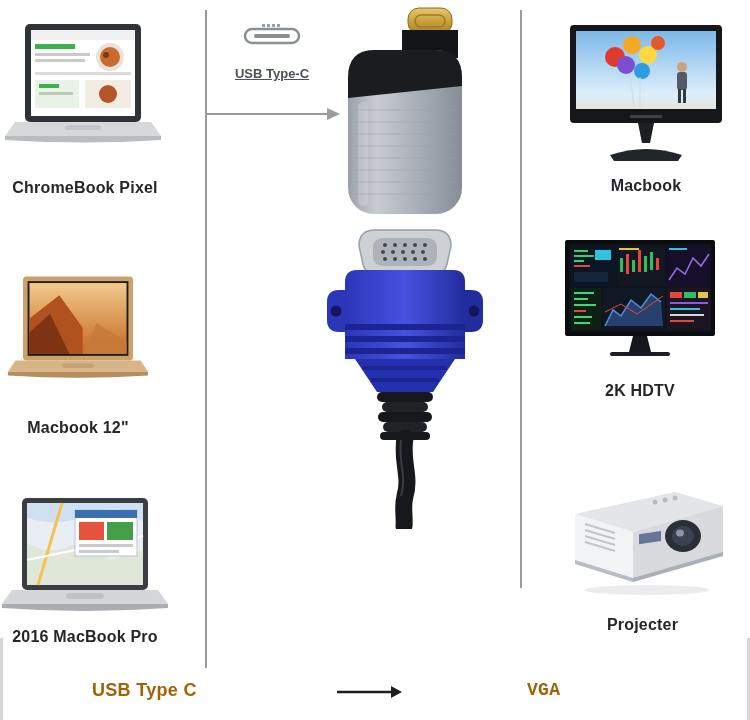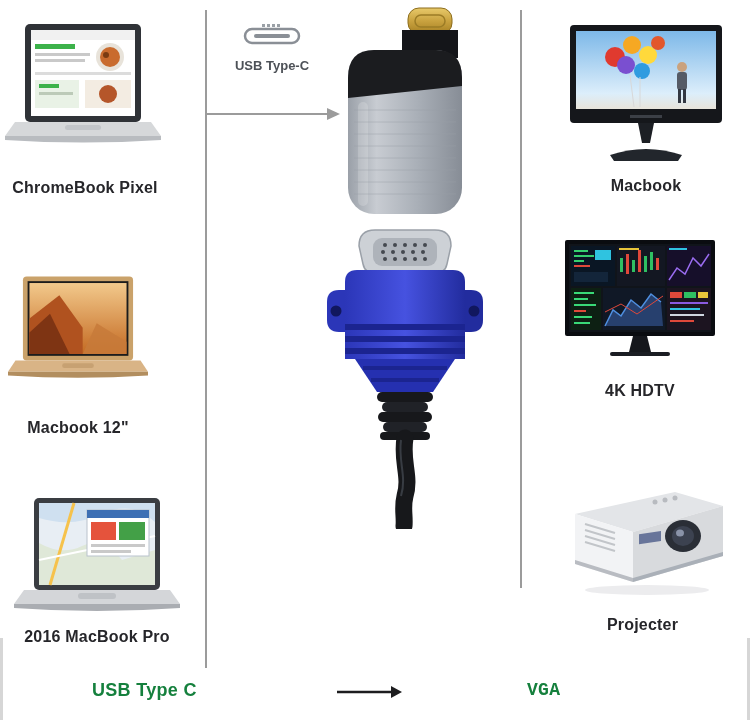--- a/index.html
+++ b/index.html
@@ -3,22 +3,22 @@
 <meta charset="utf-8">
 <style>
   * { margin:0; padding:0; box-sizing:border-box; }
   html,body { background:#fff; font-family:"Liberation Sans", sans-serif; }
   .canvas { position:relative; width:750px; height:720px; background:#fff; overflow:hidden; }
   .abs { position:absolute; }
   .device { position:absolute; display:flex; flex-direction:column; align-items:center; }
   .device svg { display:block; }
   .dev-label { margin-top:12px; font-size:16px; font-weight:600; color:#26262a; letter-spacing:.2px; text-align:center; }
   .usbc-icon-wrap { position:absolute; left:234px; top:24px; width:76px; display:flex; flex-direction:column; align-items:center; }
-  .usbc-caption { margin-top:12px; font-size:13px; font-weight:700; color:#4d5157; }
-  .footer-label { position:absolute; font-size:18px; font-weight:700; color:#15803d; letter-spacing:.3px; }
+  .usbc-caption { margin-top:20px; font-size:13px; font-weight:700; color:#4d5157;text-decoration:underline; }
+  .footer-label { position:absolute; font-size:18px; font-weight:700; color:#a16207; letter-spacing:.3px; }
   .edge { position:absolute; width:3px; background:#d6d6d6; }
 </style>
 </head>
 <body>
 
 <div class="canvas">
 
   <svg class="abs" style="left:0;top:0" width="750" height="720">
     <line x1="206" y1="10" x2="206" y2="668" stroke="#9b9b9b" stroke-width="2"></line>
     <line x1="206" y1="114" x2="327" y2="114" stroke="#9b9b9b" stroke-width="2"></line>
@@ -67,21 +67,21 @@
       <path d="M23 83 L23 45 L55 20 L80 55 L80 83 Z" fill="#b0521f"></path>
       <path d="M23 83 L23 60 L45 40 L66 83 Z" fill="#7e3413"></path>
       <path d="M80 83 L95 50 L127 70 L127 83 Z" fill="#c77a3a" opacity="0.85"></path>
       <path d="M8 90 L142 90 L150 102 L0 102 Z" fill="#d9b486"></path>
       <path d="M0 102 L150 102 L150 106 Q75 111 0 106 Z" fill="#b28e5f"></path>
       <rect x="58" y="93" width="34" height="5" rx="2.5" fill="#c7a172"></rect>
     </svg>
     <div class="dev-label">Macbook 12"</div>
   </div>
 
-  <div class="device" style="left:12px;top:498px;width:170px;">
+  <div class="device" style="left:0px;top:498px;width:170px;">
     <svg width="170" height="118" viewBox="0 0 170 118">
       <rect x="22" y="0" width="126" height="92" rx="5" fill="#3a3d42"></rect>
       <rect x="27" y="5" width="116" height="82" fill="#e8eef4"></rect>
       <path d="M27 20 Q60 30 90 16 T143 24 L143 5 L27 5 Z" fill="#cfe0f0"></path>
       <path d="M27 87 L27 45 Q50 58 70 48 T110 62 L143 52 L143 87 Z" fill="#dfe8d8"></path>
       <path d="M38 87 L62 5" stroke="#f6c24c" stroke-width="3" fill="none"></path>
       <path d="M27 62 L143 38" stroke="#ffffff" stroke-width="2" fill="none"></path>
       <rect x="75" y="12" width="62" height="46" fill="#ffffff" stroke="#b9c2cc"></rect>
       <rect x="75" y="12" width="62" height="8" fill="#3d6fb4"></rect>
       <rect x="79" y="24" width="25" height="18" fill="#e5533c"></rect>
@@ -162,21 +162,21 @@
       <rect x="105" y="52" width="12" height="6" fill="#e0483a"></rect>
       <rect x="119" y="52" width="12" height="6" fill="#2fbf62"></rect>
       <rect x="133" y="52" width="10" height="6" fill="#e8c53a"></rect>
       <rect x="105" y="62" width="38" height="2" fill="#8a5ae0"></rect>
       <rect x="105" y="68" width="30" height="2" fill="#2fc3e0"></rect>
       <rect x="105" y="74" width="34" height="2" fill="#cfd6e0"></rect>
       <rect x="105" y="80" width="24" height="2" fill="#e0483a"></rect>
       <path d="M68 96 L82 96 L86 112 L64 112 Z" fill="#15171c"></path>
       <rect x="45" y="112" width="60" height="4" rx="2" fill="#1a1d23"></rect>
     </svg>
-    <div class="dev-label">4K HDTV</div>
+    <div class="dev-label">2K HDTV</div>
   </div>
 
   <div class="device" style="left:555px;top:486px;width:175px;">
     <svg width="175" height="118" viewBox="0 0 175 118">
       <path d="M20 28 L120 6 L168 20 L78 46 Z" fill="#e3e5e8"></path>
       <path d="M20 28 L78 46 L78 96 L20 78 Z" fill="#f2f3f5"></path>
       <path d="M78 46 L168 20 L168 70 L78 96 Z" fill="#d8dadd"></path>
       <path d="M20 74 L78 92 L78 96 L20 78 Z" fill="#b9bcc2"></path>
       <path d="M78 92 L168 66 L168 70 L78 96 Z" fill="#aab0b8"></path>
       <ellipse cx="128" cy="50" rx="18" ry="16" fill="#2a2e36"></ellipse>

